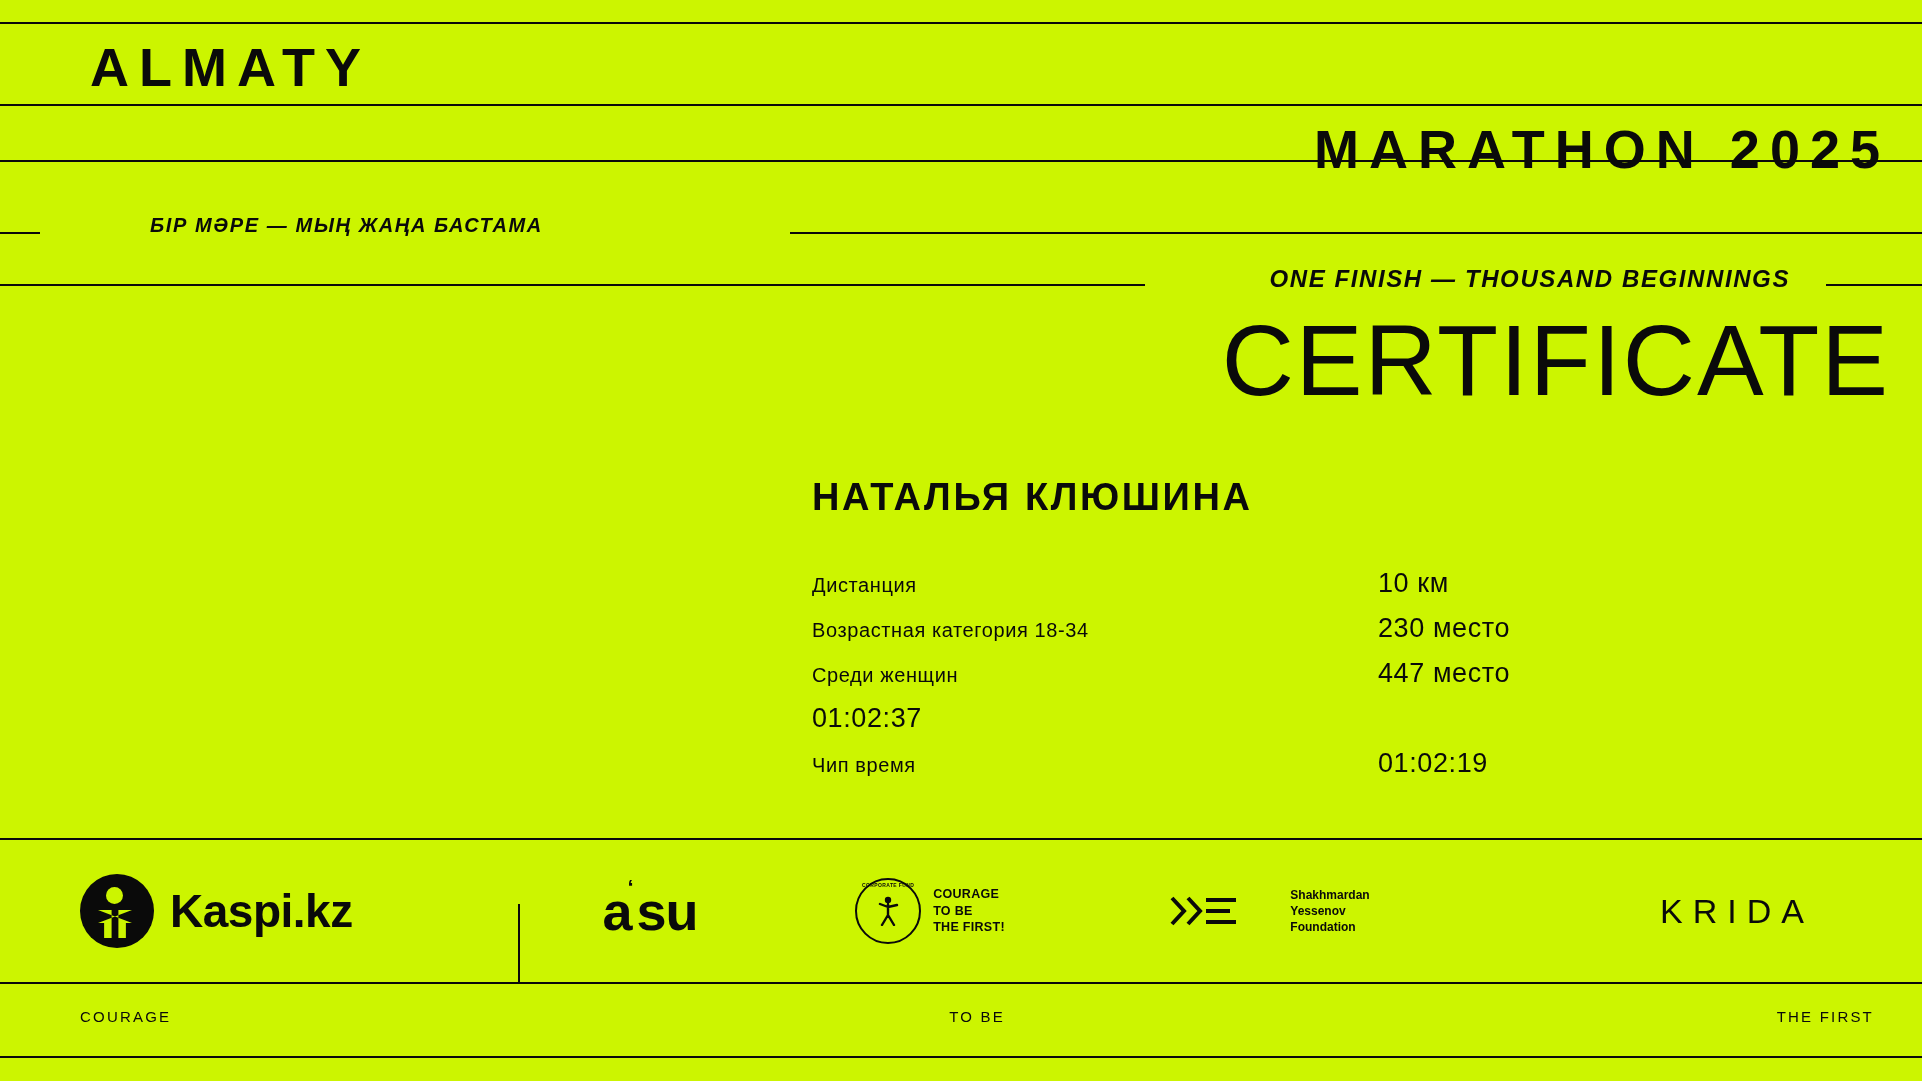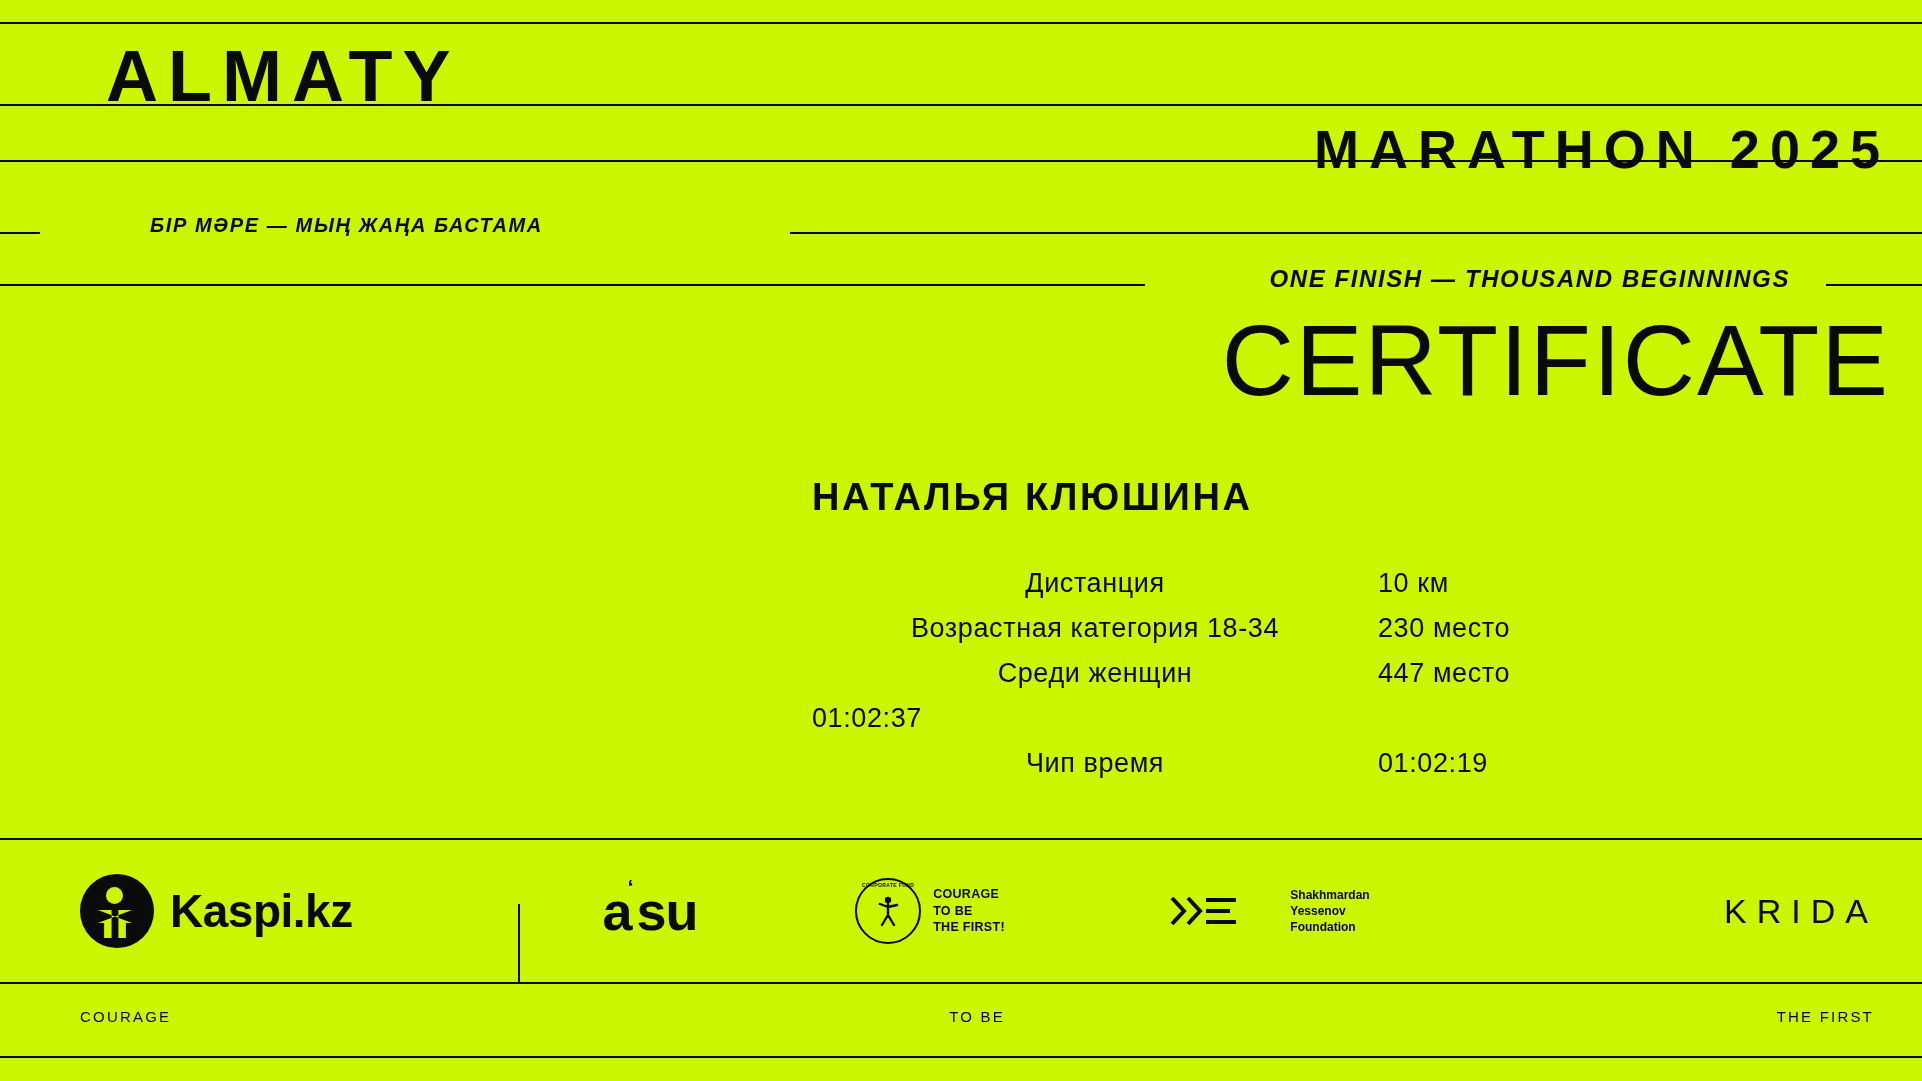--- a/index.html
+++ b/index.html
@@ -42,22 +42,22 @@
   }
   .seg-kz-left  { top: 232px; left: 0;    width: 40px; }
   .seg-kz-right { top: 232px; left: 790px; width: 1132px; }
   .seg-en-left  { top: 284px; left: 0;     width: 1145px; }
   .seg-en-right { top: 284px; left: 1826px; width: 96px; }
 
   
   .almaty {
     position: absolute;
     top: 40px;
-    left: 106px;
-    font-size: 72px;
+    left: 90px;
+    font-size: 54px;
     font-weight: 700;
     letter-spacing: 10px;
     line-height: 1;
   }
   .marathon {
     position: absolute;
     top: 122px;
     right: 32px;
     font-size: 54px;
     font-weight: 700;
@@ -120,24 +120,23 @@
     left: 812px;
     width: 780px;
   }
   .result-row {
     display: flex;
     align-items: baseline;
     margin-bottom: 18px;
   }
   .result-label {
     width: 566px;
-    font-size: 27px;
+    font-size: 20px;
     letter-spacing: 0.6px;
     line-height: 1;
-    text-align: center;
   }
   .result-value {
     font-size: 27px;
     letter-spacing: 0.6px;
     line-height: 1;
   }
 
   
   .sponsors {
     position: absolute;
@@ -157,21 +156,21 @@
   .sp-kaspi   { width: 430px; padding-left: 80px; justify-content: flex-start; }
   .sp-divider {
     width: 2px;
     height: 78px;
     background: #0a0a0a;
     margin: 0 0 0 8px;
   }
   .sp-asu     { width: 260px; }
   .sp-courage { width: 300px; }
   .sp-syf     { width: 380px; }
-  .sp-krida   { flex: 1; justify-content: flex-end; padding-right: 44px; }
+  .sp-krida   { flex: 1; justify-content: flex-end; padding-right: 108px; }
 
   .kaspi-logo { display: flex; align-items: center; gap: 16px; }
   .kaspi-mark {
     width: 74px; height: 74px;
     border-radius: 50%;
     background: #0a0a0a;
     position: relative;
   }
   .kaspi-mark::before {
     content: "";

